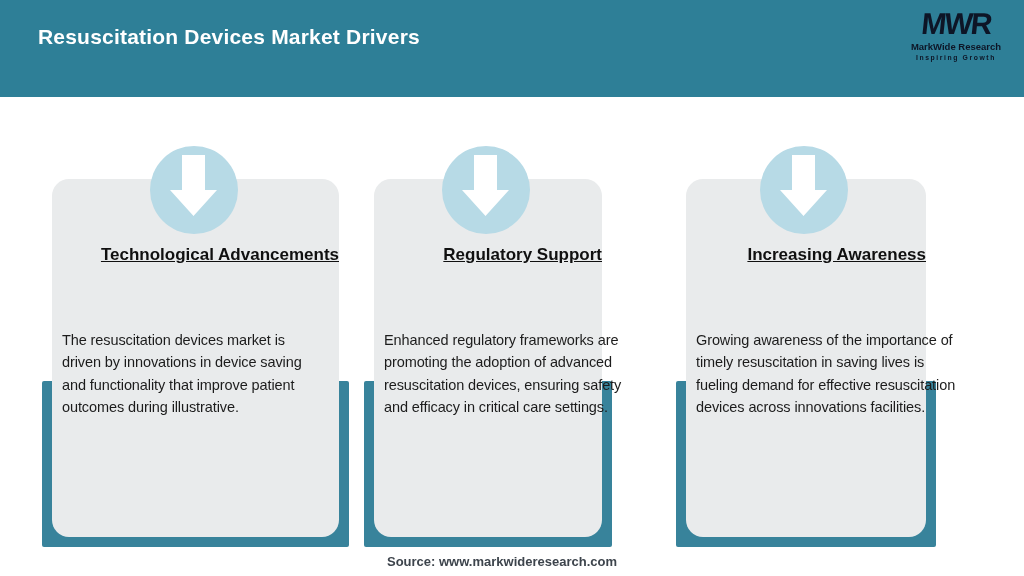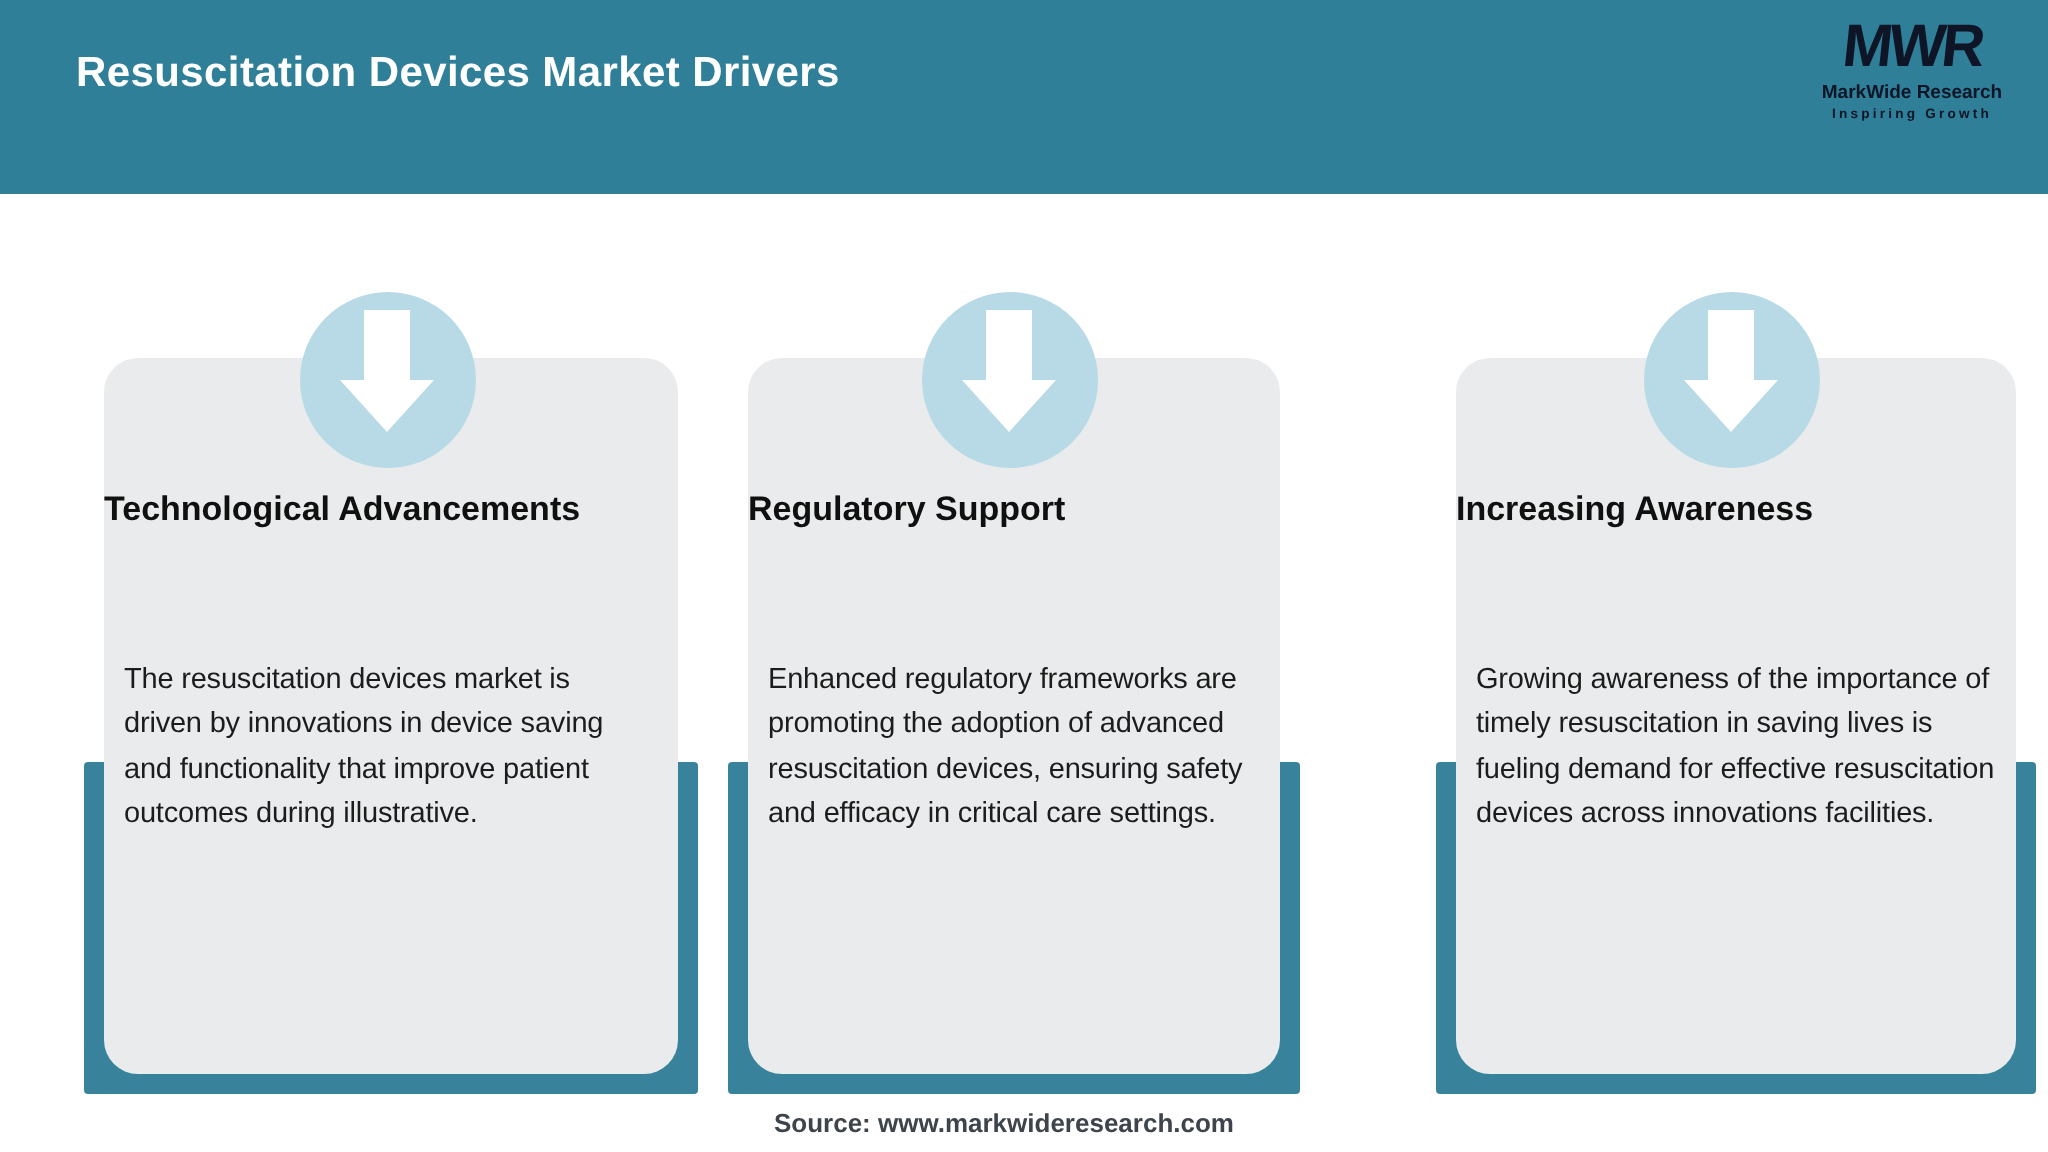--- a/index.html
+++ b/index.html
@@ -26,37 +26,37 @@
     position:absolute;right:16px;top:8px;width:104px;text-align:center;color:var(--logo);
   }
   .logo-acronym{
     font-size:30px;font-weight:bold;letter-spacing:-2px;line-height:32px;transform:skewX(-6deg);
   }
   .logo-name{font-size:9.5px;font-weight:bold;line-height:11px;margin-top:1px;}
   .logo-tagline{font-size:6.8px;font-weight:bold;letter-spacing:1.6px;line-height:9px;margin-top:1px;}
   
   .card-wrap{position:absolute;top:179px;height:358px;}
   .card-wrap.c1{left:52px;width:287px;}
-  .card-wrap.c2{left:374px;width:266px;}
-  .card-wrap.c3{left:728px;width:280px;}
+  .card-wrap.c2{left:374px;width:228px;}
+  .card-wrap.c3{left:686px;width:240px;}
   .underlay{
     position:absolute;left:-10px;right:-10px;top:202px;bottom:-10px;
     background:var(--teal2);border-radius:2px;z-index:0;
   }
   .card{
     position:absolute;inset:0;background:var(--card);border-radius:17px;z-index:1;
   }
   .circle{
     position:absolute;top:-33px;left:50%;margin-left:-46px;width:88px;height:88px;
     border-radius:50%;background:var(--circle);z-index:2;
   }
   .circle svg{display:block;width:88px;height:88px;}
   .card-title{
-    position:absolute;top:64px;left:0;right:0;z-index:2;text-align:left;
-    font-size:17px;font-weight:bold;color:#101010;line-height:24px;
+    position:absolute;top:64px;left:0;right:0;z-index:2;text-align:right;
+    font-size:17px;font-weight:bold;color:#101010;line-height:24px;text-decoration:underline;
   }
   .card-body{
     position:absolute;top:150px;left:10px;right:4px;z-index:2;
     font-size:14.5px;color:#1c1c1c;line-height:22.4px;letter-spacing:-0.1px;
   }
   .card-body .line{white-space:nowrap;}
   
   .source{
     position:absolute;left:287px;width:430px;top:554px;text-align:center;
     font-size:13px;font-weight:bold;color:#3d444c;

